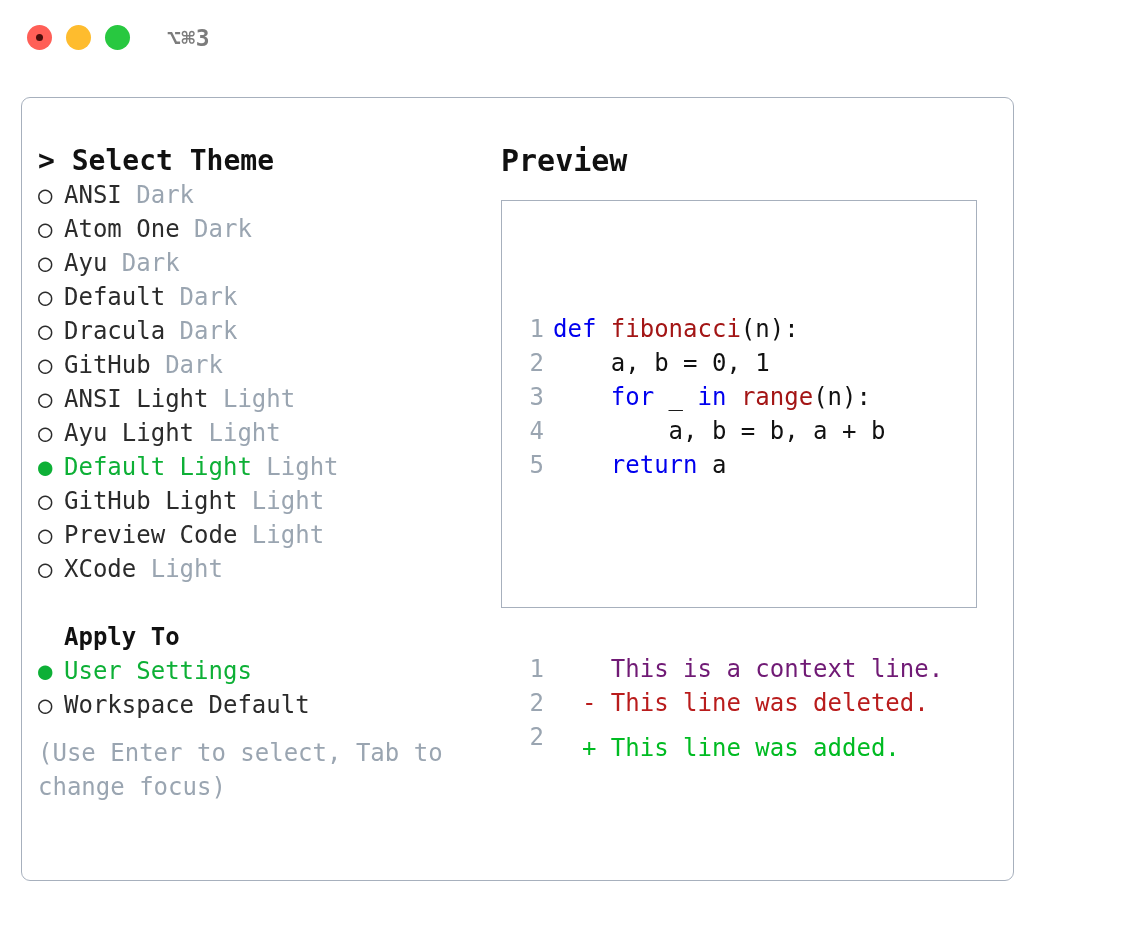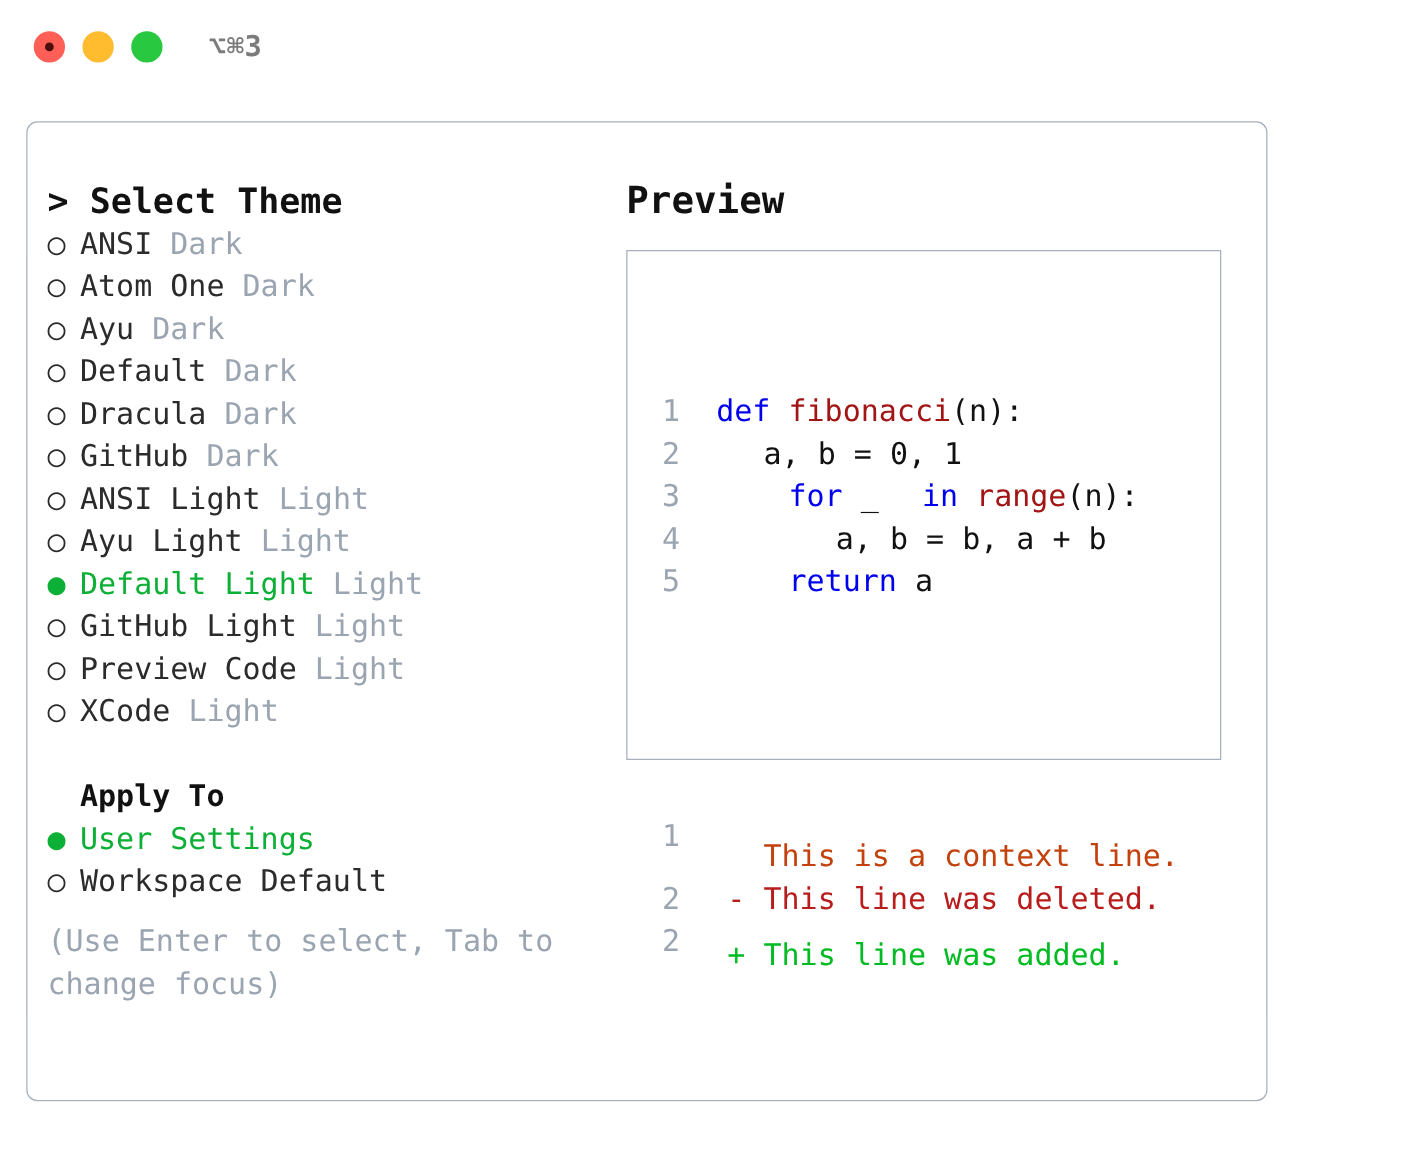--- a/index.html
+++ b/index.html
@@ -181,25 +181,25 @@
   .code-row { display: flex; white-space: pre; }
   .lineno {
     display: inline-block;
     width: 28px;
     flex: 0 0 28px;
     text-align: right;
     color: #9aa5b1;
     white-space: pre;
   }
   .code-text { padding-left: 9px; white-space: pre; }
-  .tok-kw  { color: #0000ee; margin-left: 20px; }
+  .tok-kw  { color: #0000ee; }
   .tok-fn  { color: #a31515; }
   .tok-txt { color: #111111; }
   .blank-row { height: 34px; }
-  .diff-ctx { color: #c2410c; margin-top: 16px; }
+  .diff-ctx { color: #701a75; }
   .diff-del { color: #b91c1c; }
   .diff-add { color: #00bb22; margin-top: 11px; }
 </style>
 </head>
 <body>
 
 <div class="window">
 
   <div class="titlebar">
     <div class="dots">

